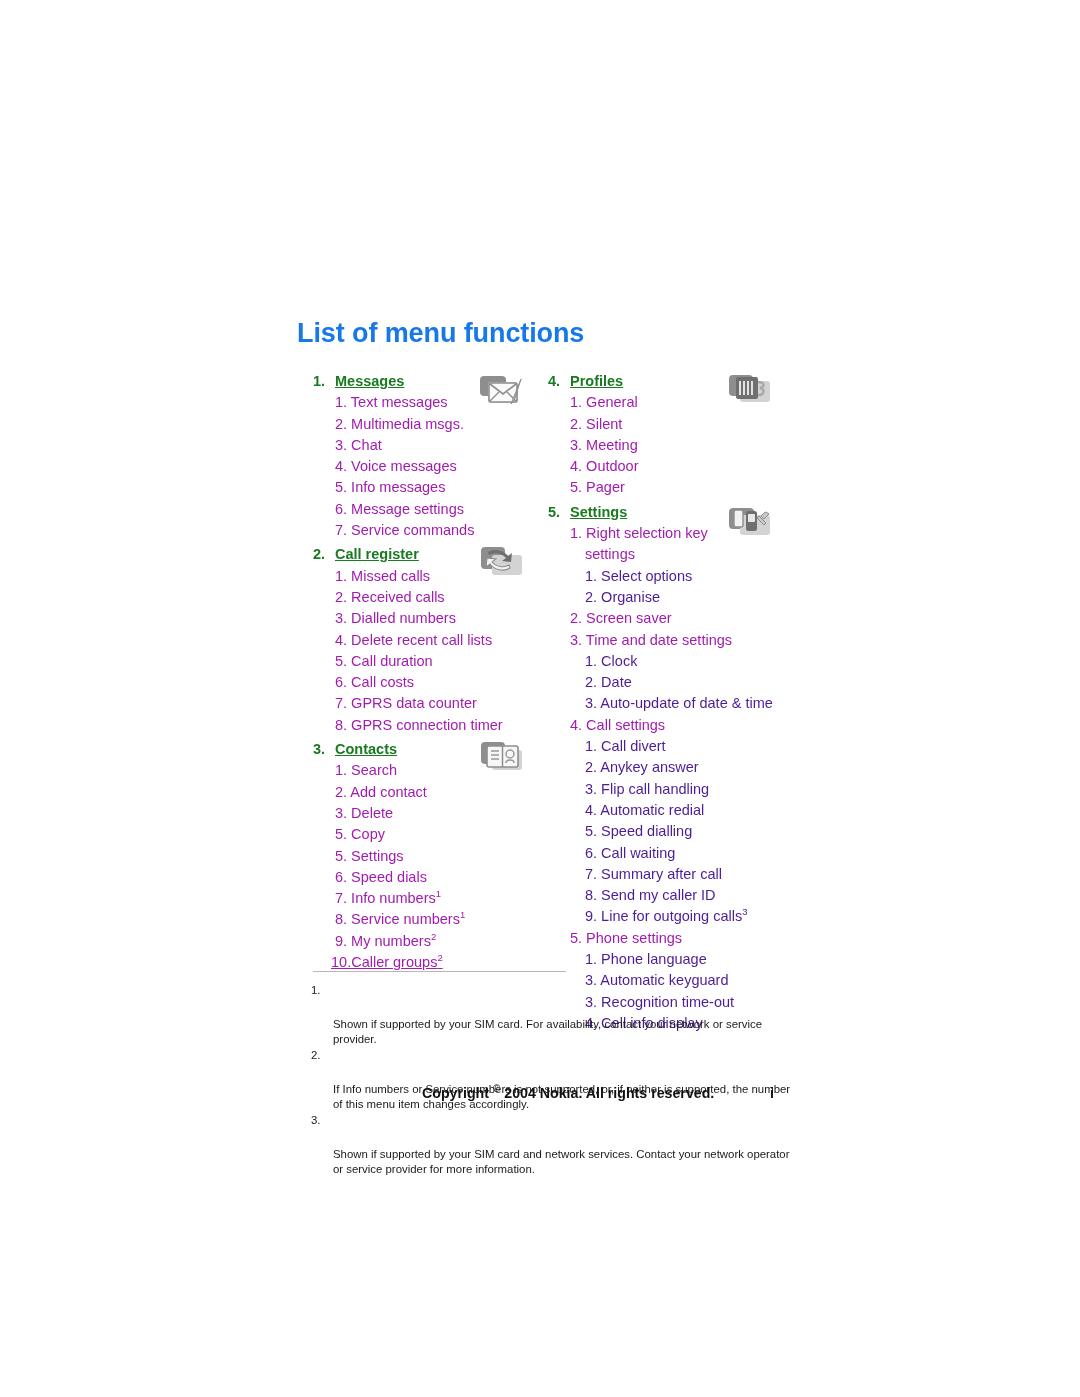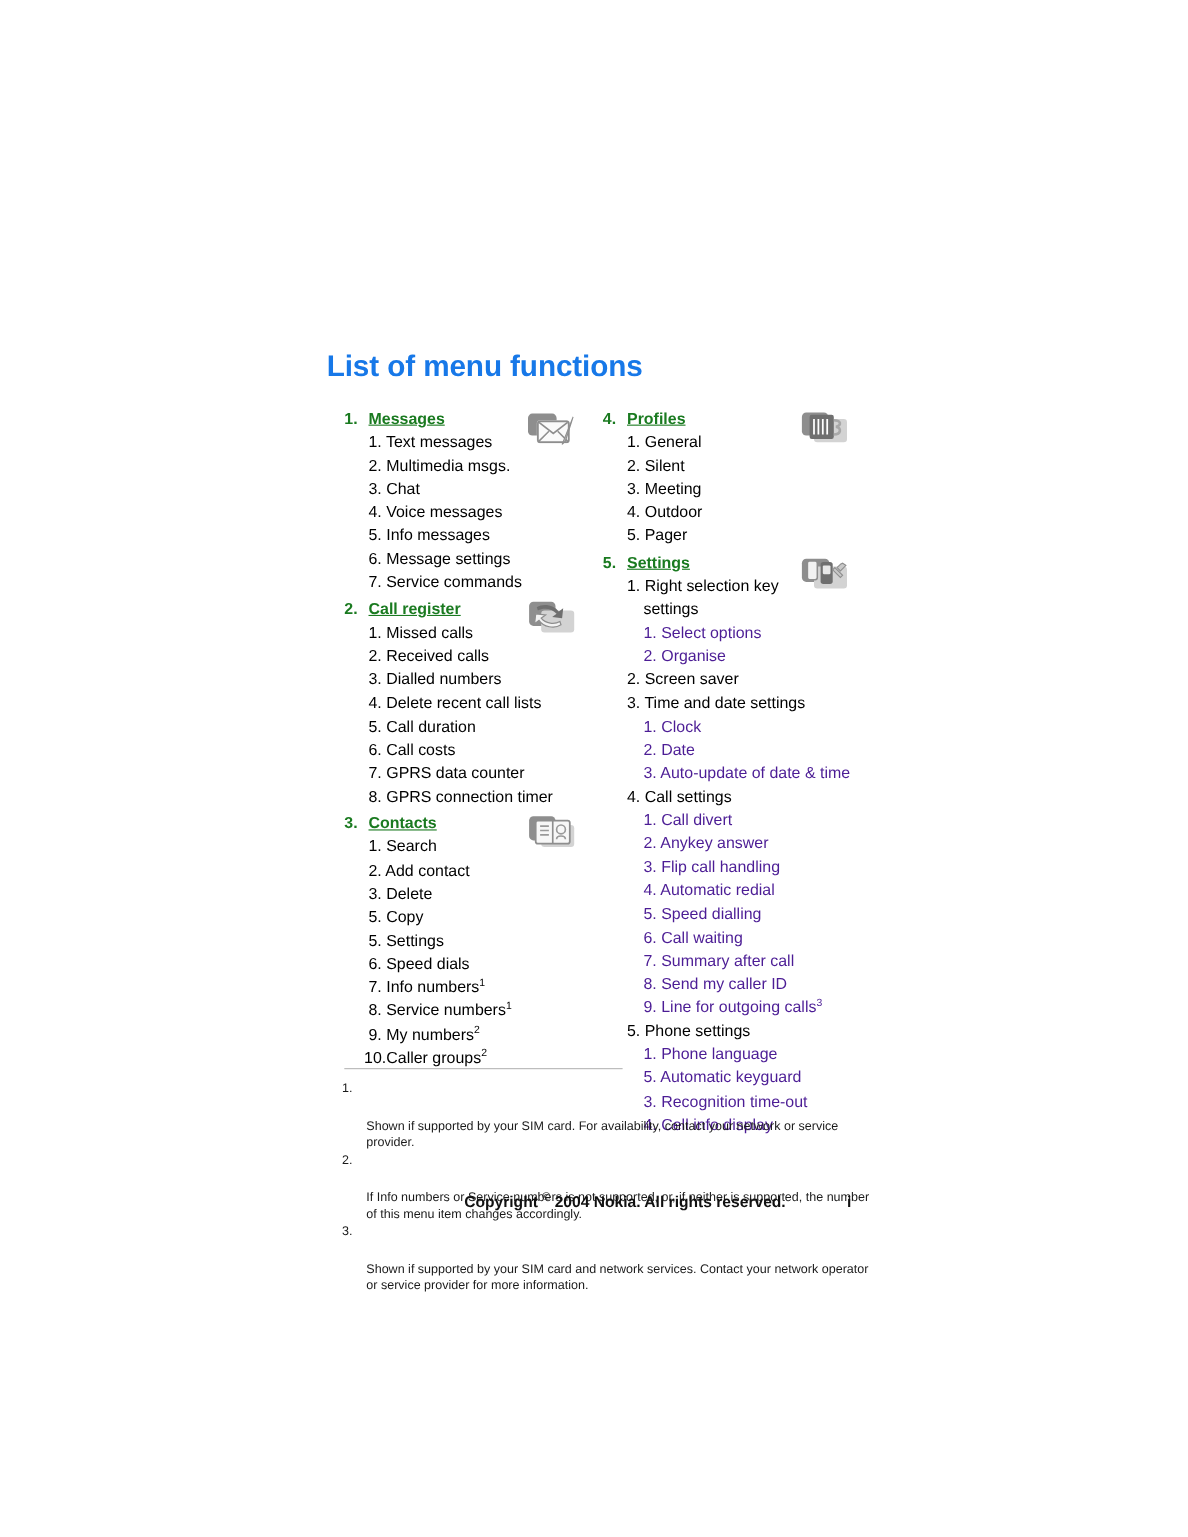--- a/index.html
+++ b/index.html
@@ -57,38 +57,38 @@
   }
   .group-head .gnum {
     width: 22px;
     flex: none;
   }
   .group-head .glabel { flex: none; text-decoration: underline; }
 
   
   .lvl1 {
     font-size: 14.5px;
-    color: #000000;
+    color: #a21caf;
     line-height: 21.3px;
     padding-left: 22px;
     white-space: nowrap;
   }
   .lvl1 .cont { display: block; padding-left: 15px; }
 
   
   .lvl2 {
     font-size: 14.5px;
     color: #4c1d95;
     line-height: 21.3px;
     padding-left: 37px;
     white-space: nowrap;
   }
 
   
-  .lvl1.tight { padding-left: 18px; }
+  .lvl1.tight { padding-left: 18px; text-decoration: underline; }
 
   sup {
     font-size: 9.5px;
     vertical-align: super;
     line-height: 0;
   }
 
   
   .menu-icon {
     position: absolute;
@@ -233,21 +233,21 @@
         <div class="lvl2">2. Anykey answer</div>
         <div class="lvl2">3. Flip call handling</div>
         <div class="lvl2">4. Automatic redial</div>
         <div class="lvl2">5. Speed dialling</div>
         <div class="lvl2">6. Call waiting</div>
         <div class="lvl2">7. Summary after call</div>
         <div class="lvl2">8. Send my caller ID</div>
         <div class="lvl2">9. Line for outgoing calls<sup>3</sup></div>
         <div class="lvl1">5. Phone settings</div>
         <div class="lvl2">1. Phone language</div>
-        <div class="lvl2">5. Automatic keyguard</div>
+        <div class="lvl2">3. Automatic keyguard</div>
         <div class="lvl2">3. Recognition time-out</div>
         <div class="lvl2">4. Cell info display</div>
       </div>
     </div>
 
   <div class="menu-icon" style="left:478px; top:374px;">
     <svg width="46" height="32" viewBox="0 0 46 32">
       <rect x="2" y="2" width="26" height="20" rx="4" fill="#8e8e8e"></rect>
       <rect x="10" y="8" width="30" height="21" rx="3" fill="#d3d3d3"></rect>
       <rect x="11" y="9" width="28" height="19" rx="2" fill="#fafafa" stroke="#8e8e8e" stroke-width="1.6"></rect>

